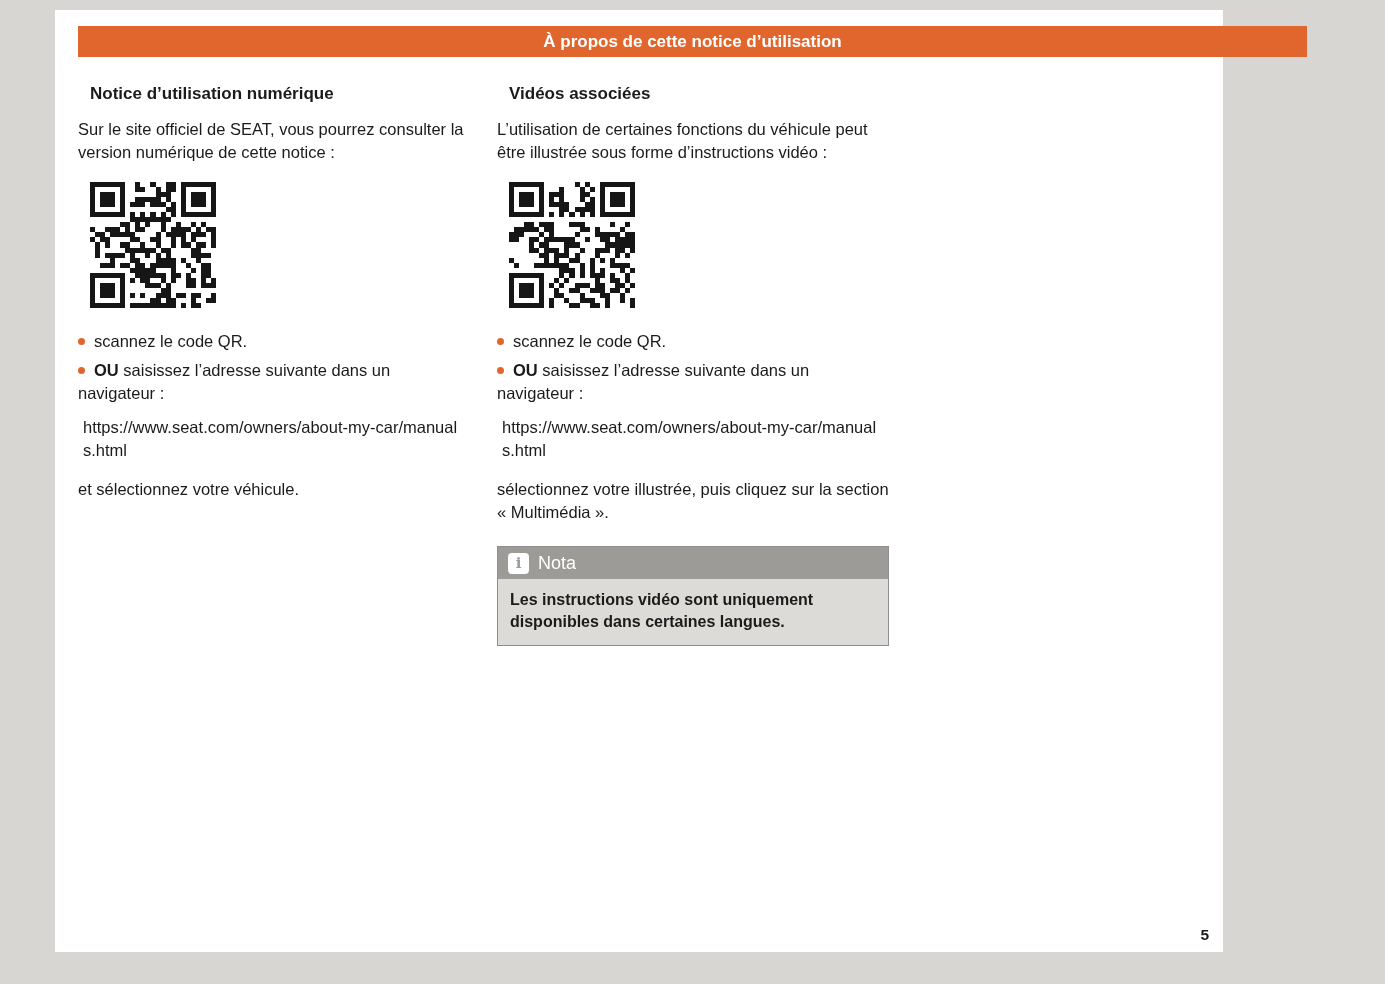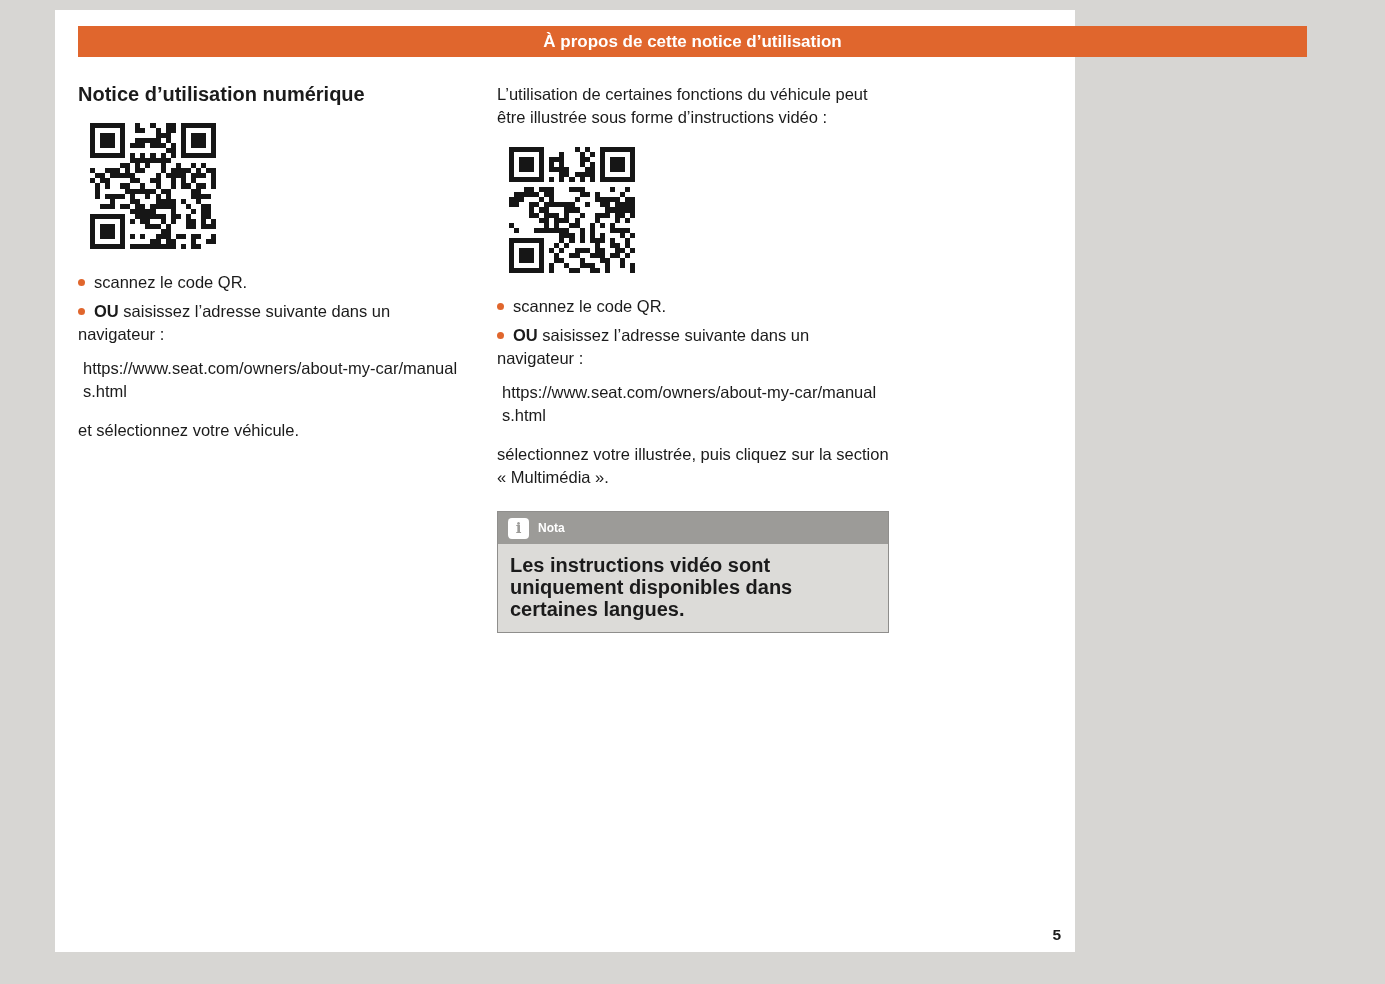--- a/index.html
+++ b/index.html
@@ -14,35 +14,35 @@
   html,body{width:1385px;height:984px;}
   body{
     font-family:"Liberation Sans", sans-serif;
     background:var(--canvas-bg);
     color:var(--text);
     position:relative;
     overflow:hidden;
   }
   .canvas{position:absolute; inset:0; width:1385px; height:984px; background:var(--canvas-bg);}
   .page{
-    position:absolute; left:55px; top:10px; width:1020px; height:942px;
+    position:absolute; left:55px; top:10px; width:1168px; height:942px;
     background:var(--page-bg);
   }
   .header-bar{
     position:absolute; left:23px; top:16px; width:1229px; height:31px;
     background:var(--accent);
     display:flex; align-items:center; justify-content:center;
   }
   .header-bar .title{
     color:#ffffff; font-weight:bold; font-size:17px; line-height:1;
   }
   .col{position:absolute; top:73px; font-size:16.5px; line-height:23px;}
   .col-left{left:23px; width:389px;}
   .col-right{left:442px; width:392px;}
-  h2.section{font-size:20px; font-weight:bold; margin:0 0 13px 0; line-height:22px;}
+  h2.section{font-size:17px; font-weight:bold; margin:0 0 13px 12px; line-height:22px;}
   p.body{margin:0 0 10px 0;}
   .qr-wrap{margin:18px 0 22px 12px; width:126px; height:126px;}
   .bullet-line{margin:6px 0;}
   .dot{
     display:inline-block; width:7px; height:7px; border-radius:50%;
     background:var(--accent); margin-right:9px; vertical-align:2px;
   }
   .url{margin:11px 5px; word-break:break-all;}
   .outro{margin:16px 0 0 0;}
   .note-box{
@@ -52,43 +52,44 @@
   .note-header{
     background:var(--note-header); height:32px;
     display:flex; align-items:center; padding:0 10px;
   }
   .info-icon{
     width:21px; height:21px; background:#ffffff; color:var(--note-header);
     border-radius:4px; display:inline-flex; align-items:center; justify-content:center;
     font-family:"DejaVu Serif", serif; font-weight:bold; font-size:15px; line-height:1;
     margin-right:9px;
   }
-  .note-title{color:#ffffff; font-weight:bold; font-size:12px;text-align:center;}
+  .note-title{color:#ffffff; font-weight:normal; font-size:18px;text-align:center;}
   .note-body{
     background:var(--note-body); padding:10px 12px 12px 12px;
-    font-weight:bold; font-size:20px; line-height:22px;
+    font-weight:bold; font-size:16px; line-height:22px;
   }
   .page-number{
     position:absolute; right:14px; bottom:8px;
     font-weight:bold; font-size:15.5px;
   }
   svg{display:block;}
 </style>
 </head>
 <body>
 
 <div class="canvas">
   <div class="page">
 
     <div class="header-bar">
       <span class="title">À propos de cette notice d’utilisation</span>
     </div>
 
     <div class="col col-left">
       <h2 class="section">Notice d’utilisation numérique</h2>
+      <p class="body">Sur le site officiel de SEAT, vous pourrez consulter la version numérique de cette notice :</p>
 
       <div class="qr-wrap">
           <svg viewBox="0 0 25 25" width="126" height="126" shape-rendering="crispEdges" fill="#161616">
             <rect x="0" y="0" width="1" height="1"></rect>
             <rect x="1" y="0" width="1" height="1"></rect>
             <rect x="2" y="0" width="1" height="1"></rect>
             <rect x="3" y="0" width="1" height="1"></rect>
             <rect x="4" y="0" width="1" height="1"></rect>
             <rect x="5" y="0" width="1" height="1"></rect>
             <rect x="6" y="0" width="1" height="1"></rect>
@@ -409,20 +410,21 @@
       <p class="bullet-line"><span class="dot"></span><span>scannez le code QR.</span></p>
 
       <p class="bullet-line"><span class="dot"></span><strong>OU</strong><span> saisissez l’adresse suivante dans un navigateur :</span></p>
 
       <p class="url">https://www.seat.com/owners/about-my-car/manuals.html</p>
 
       <p class="outro">et sélectionnez votre véhicule.</p>
     </div>
 
     <div class="col col-right">
+      <h2 class="section">Vidéos associées</h2>
       <p class="body">L’utilisation de certaines fonctions du véhicule peut être illustrée sous forme d’instructions vidéo :</p>
 
       <div class="qr-wrap">
           <svg viewBox="0 0 25 25" width="126" height="126" shape-rendering="crispEdges" fill="#161616">
             <rect x="0" y="0" width="1" height="1"></rect>
             <rect x="1" y="0" width="1" height="1"></rect>
             <rect x="2" y="0" width="1" height="1"></rect>
             <rect x="3" y="0" width="1" height="1"></rect>
             <rect x="4" y="0" width="1" height="1"></rect>
             <rect x="5" y="0" width="1" height="1"></rect>

